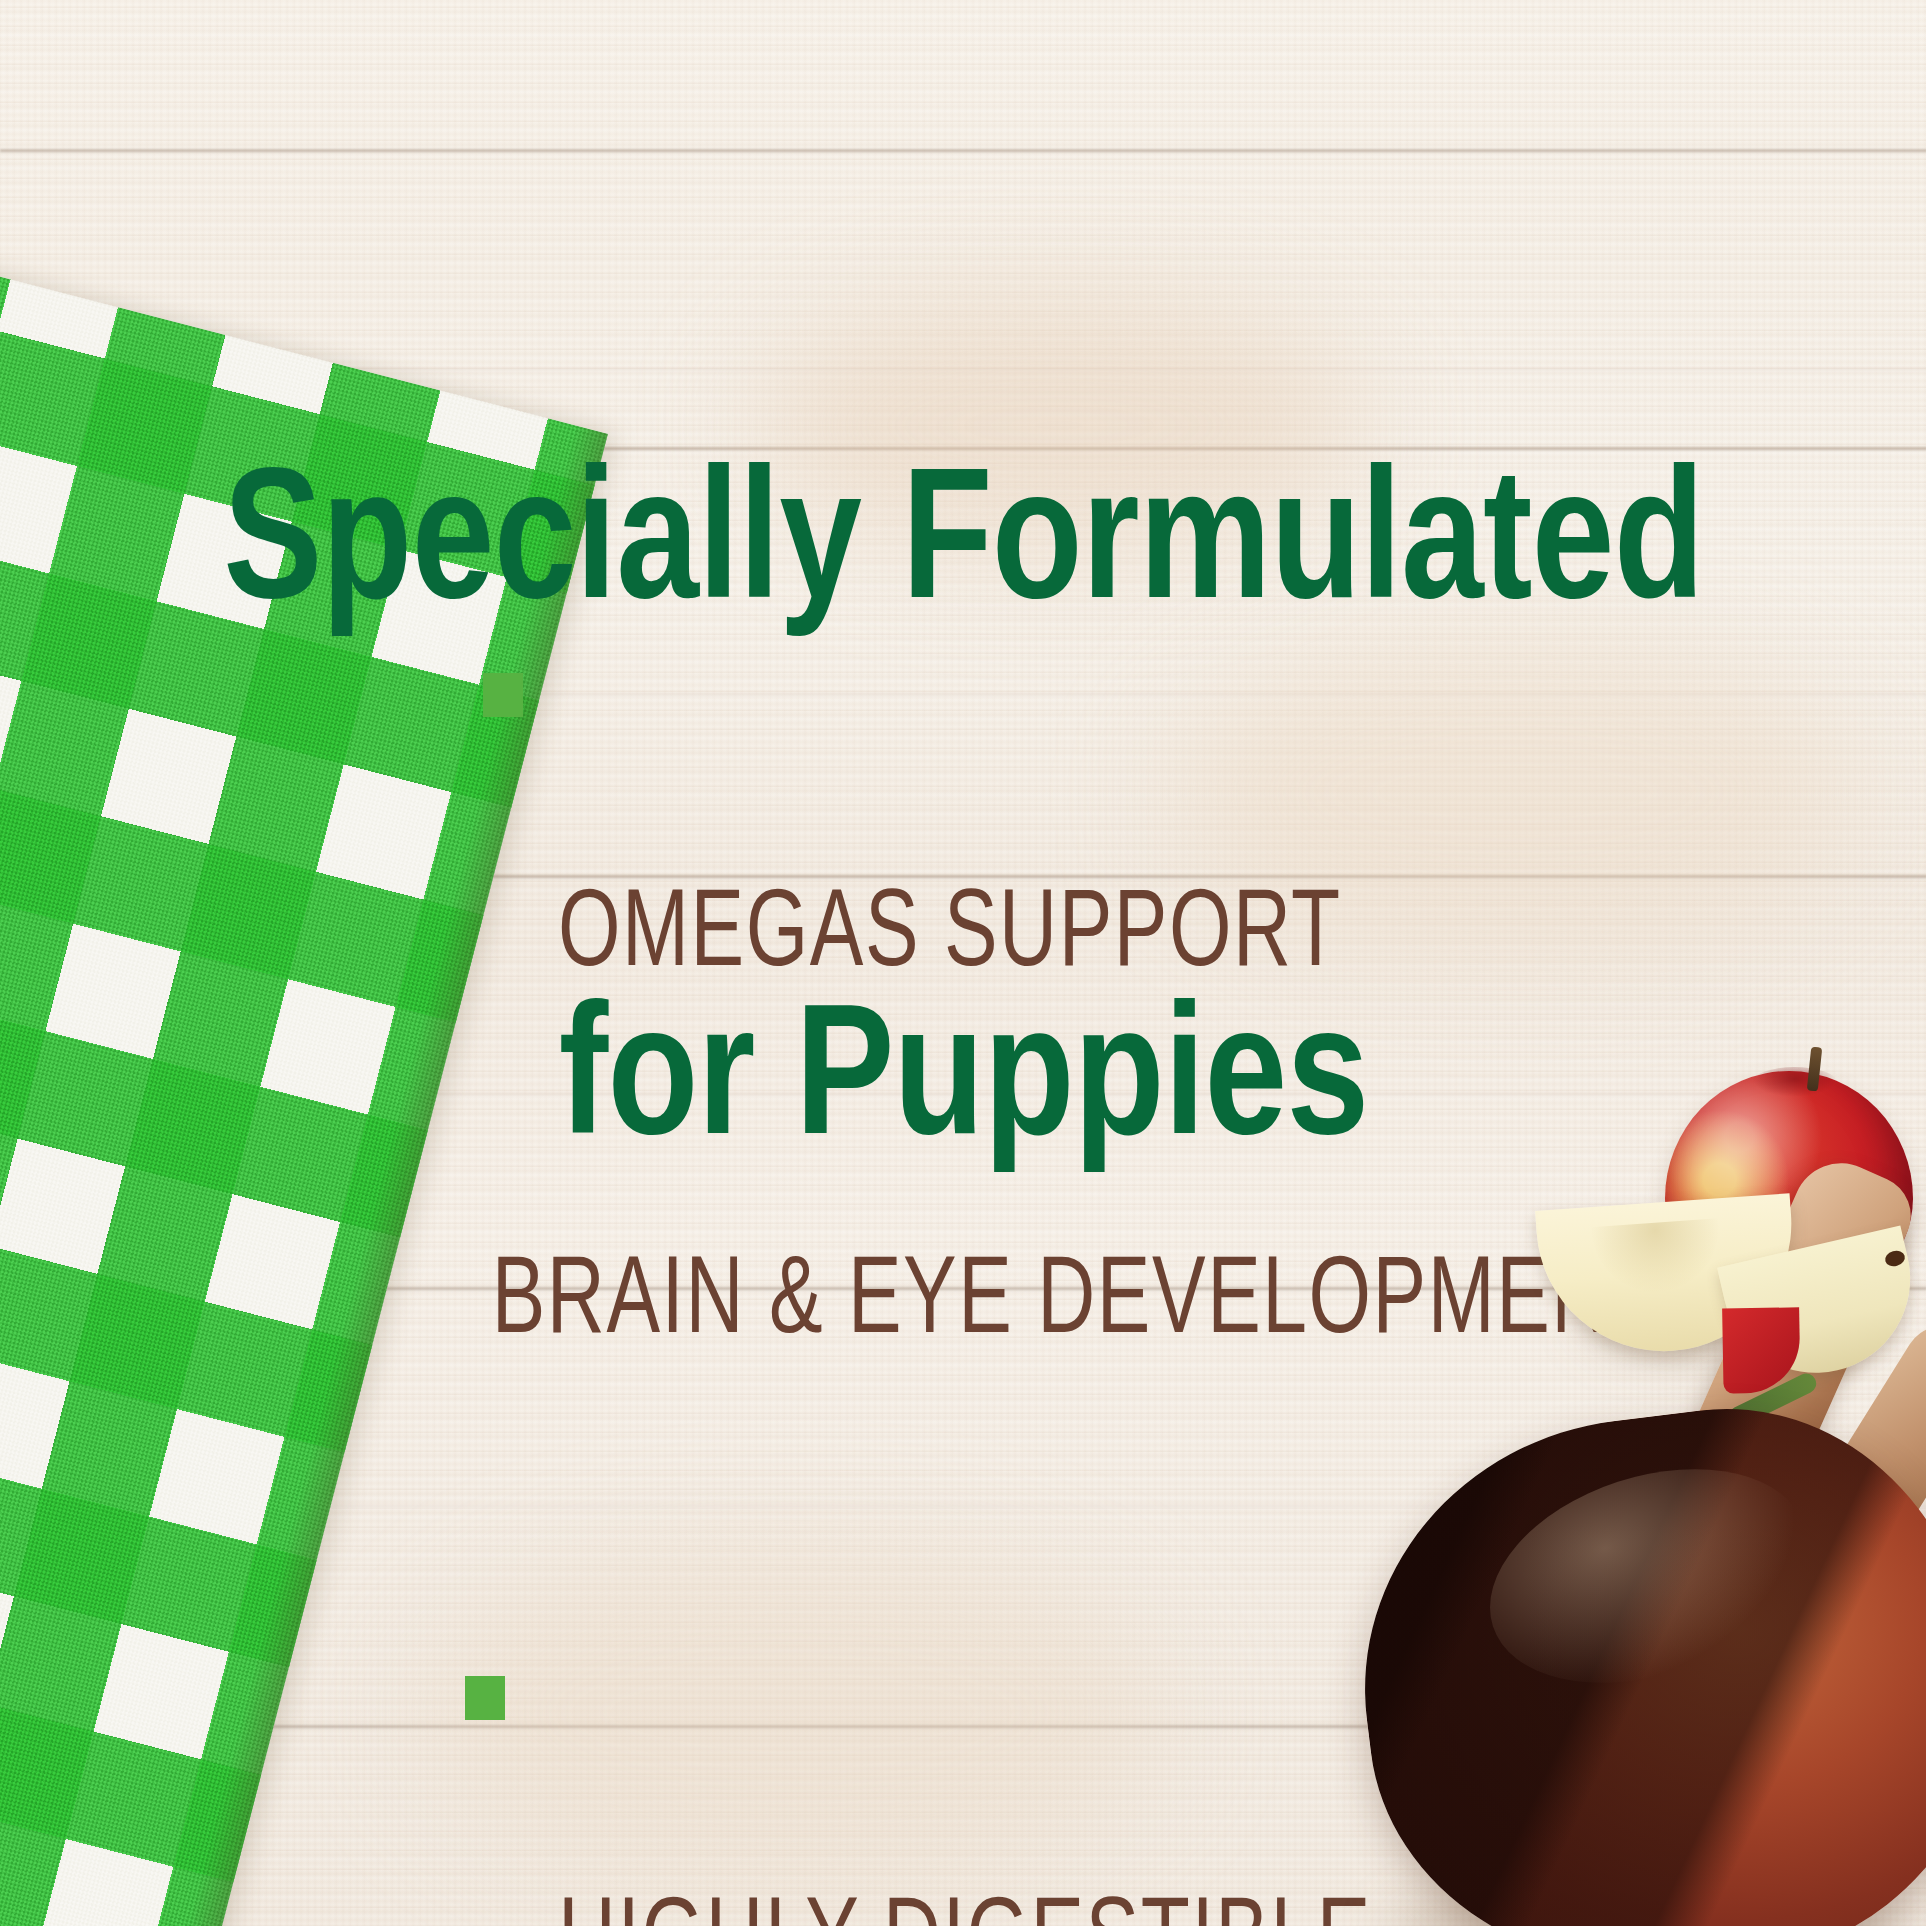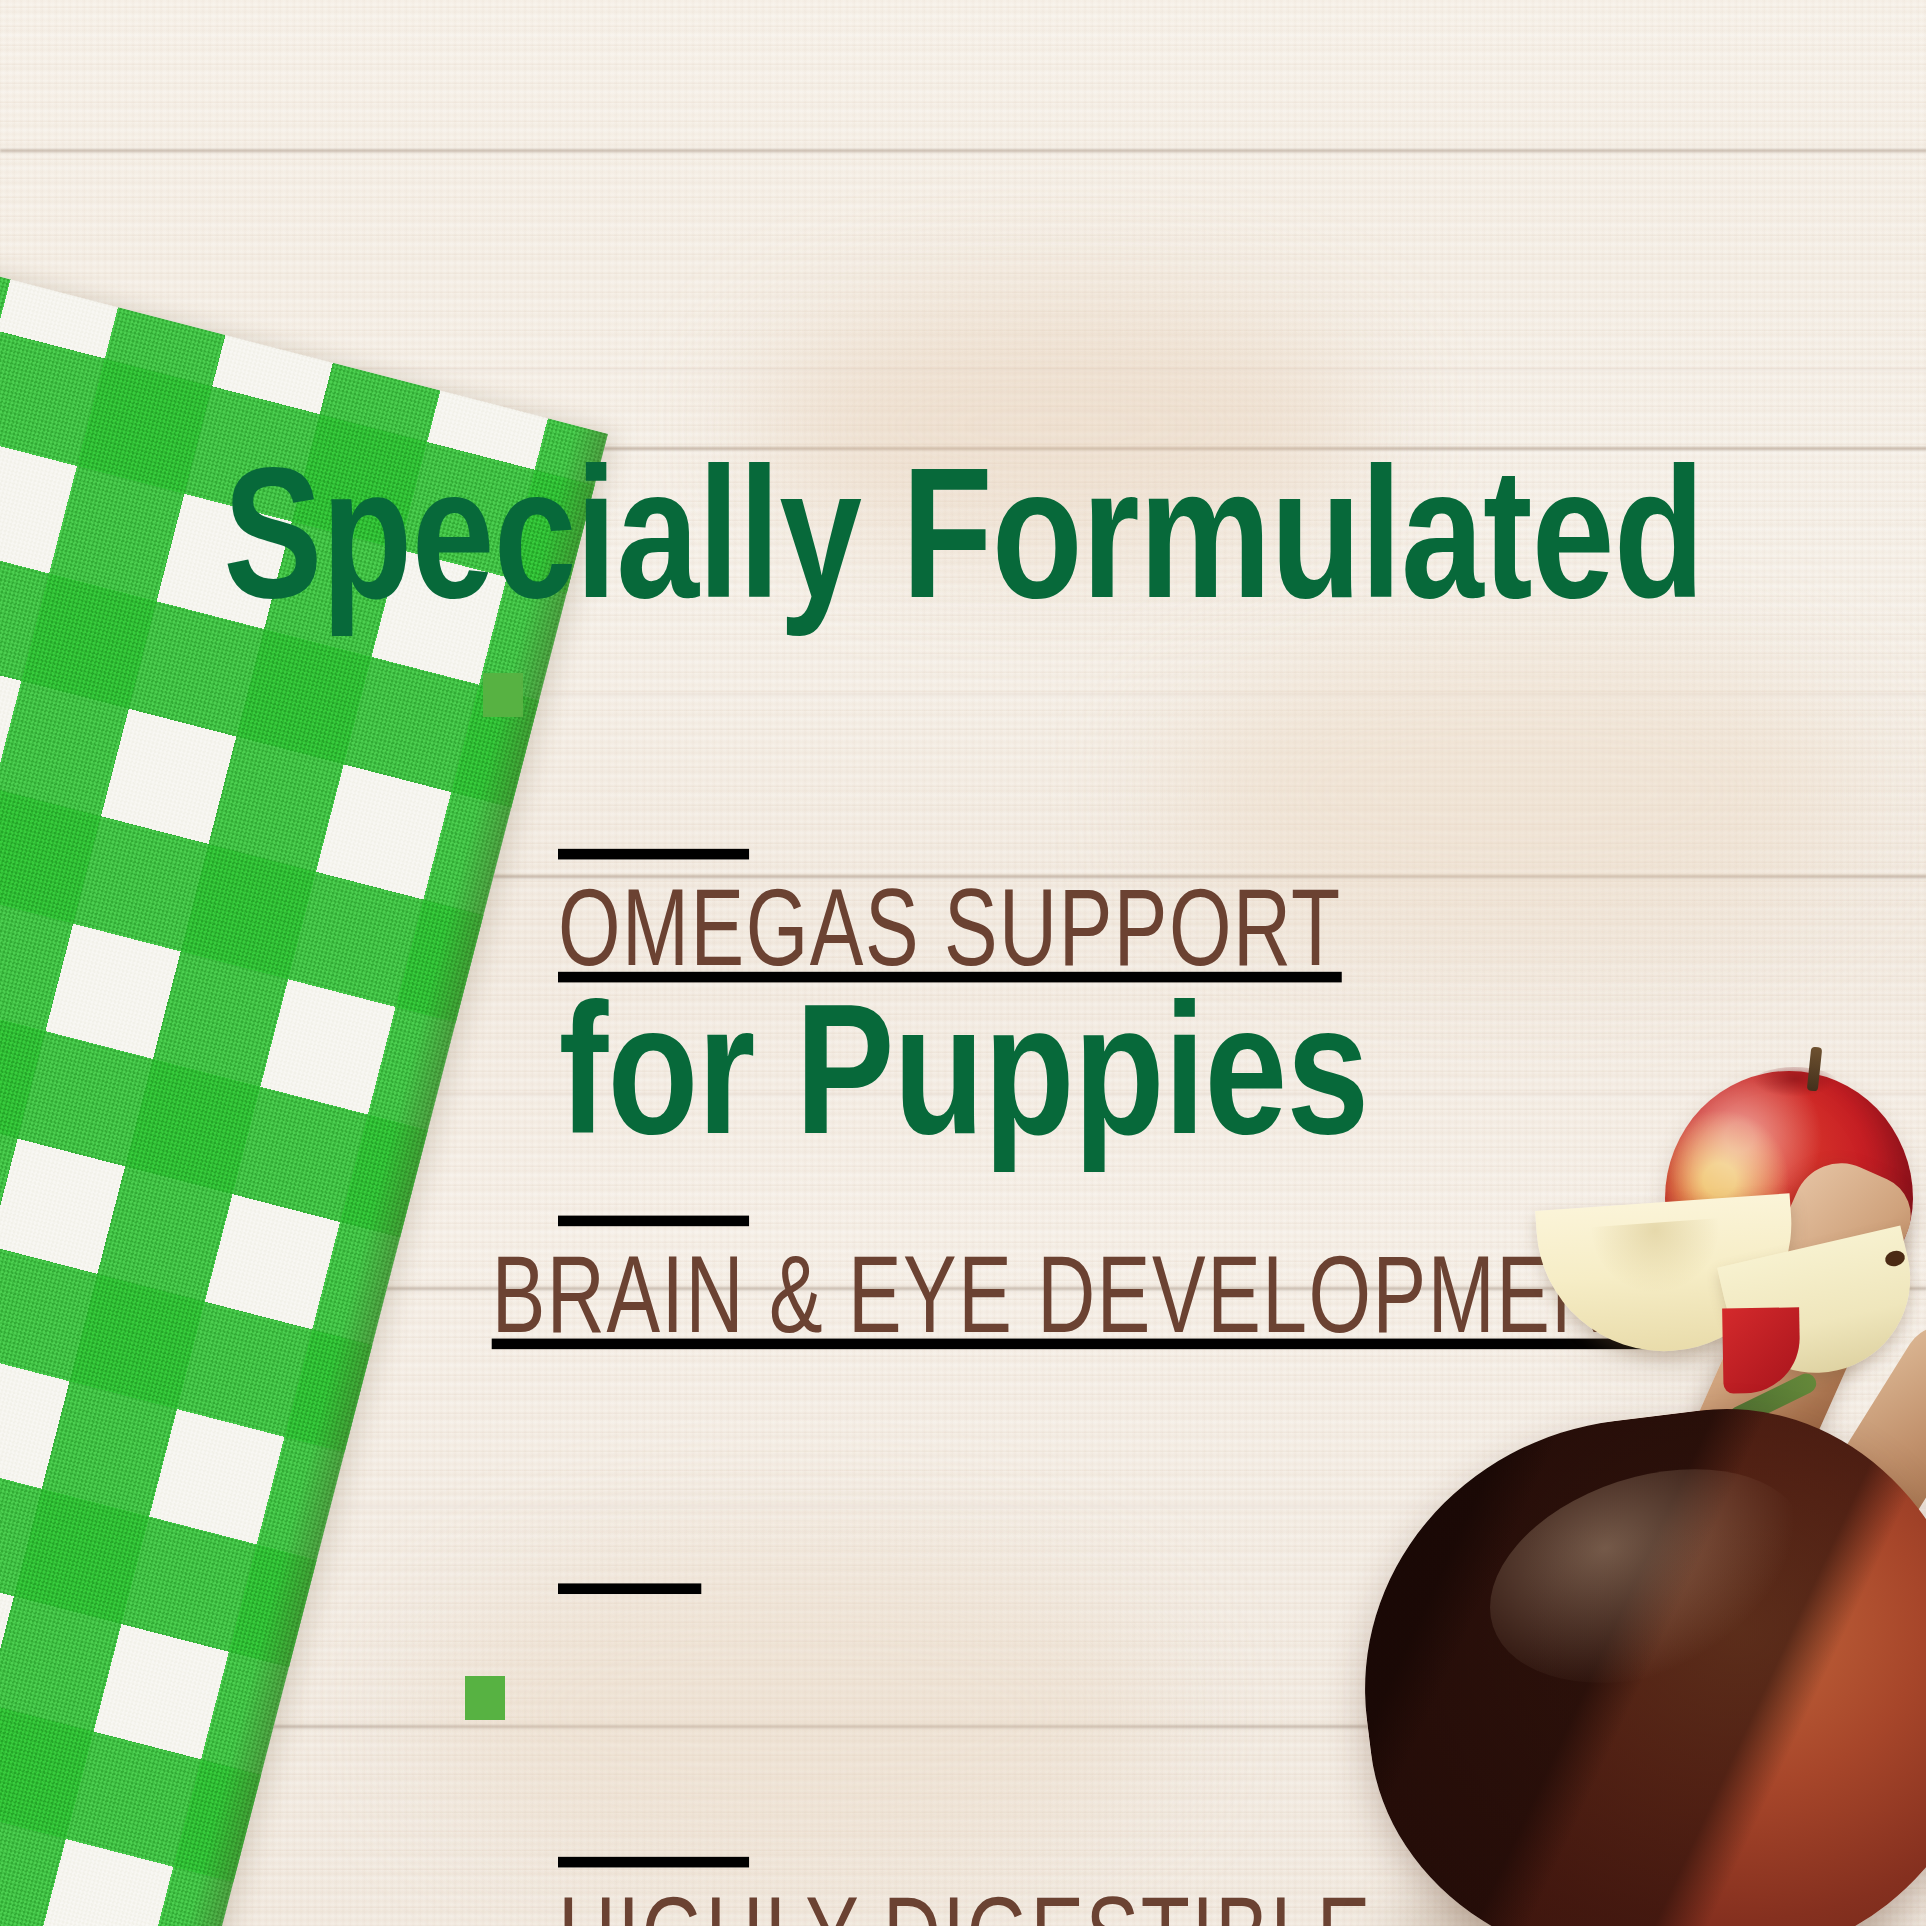--- a/index.html
+++ b/index.html
@@ -47,21 +47,21 @@
     letter-spacing:-1px;
     transform:scaleX(0.80);
     transform-origin:50% 0;
     white-space:pre;
   }
   .title .l1{display:block;}
   .title .l2{display:block;}
 
   
   .bullets{position:absolute;left:465px;top:622px;width:990px;}
-  .bullet-block{position:relative;margin-bottom:85px;text-decoration:underline;}
+  .bullet-block{position:relative;margin-bottom:85px;}
   .bullet-block:last-child{margin-bottom:0;}
   .sq{
     position:absolute;width:40px;height:44px;background:#57B242;
     left:18px;top:51px;
   }
   .btext{
     color:#6B4232;
     font-family:"Liberation Sans",sans-serif;
     font-weight:400;
     font-size:103px;

